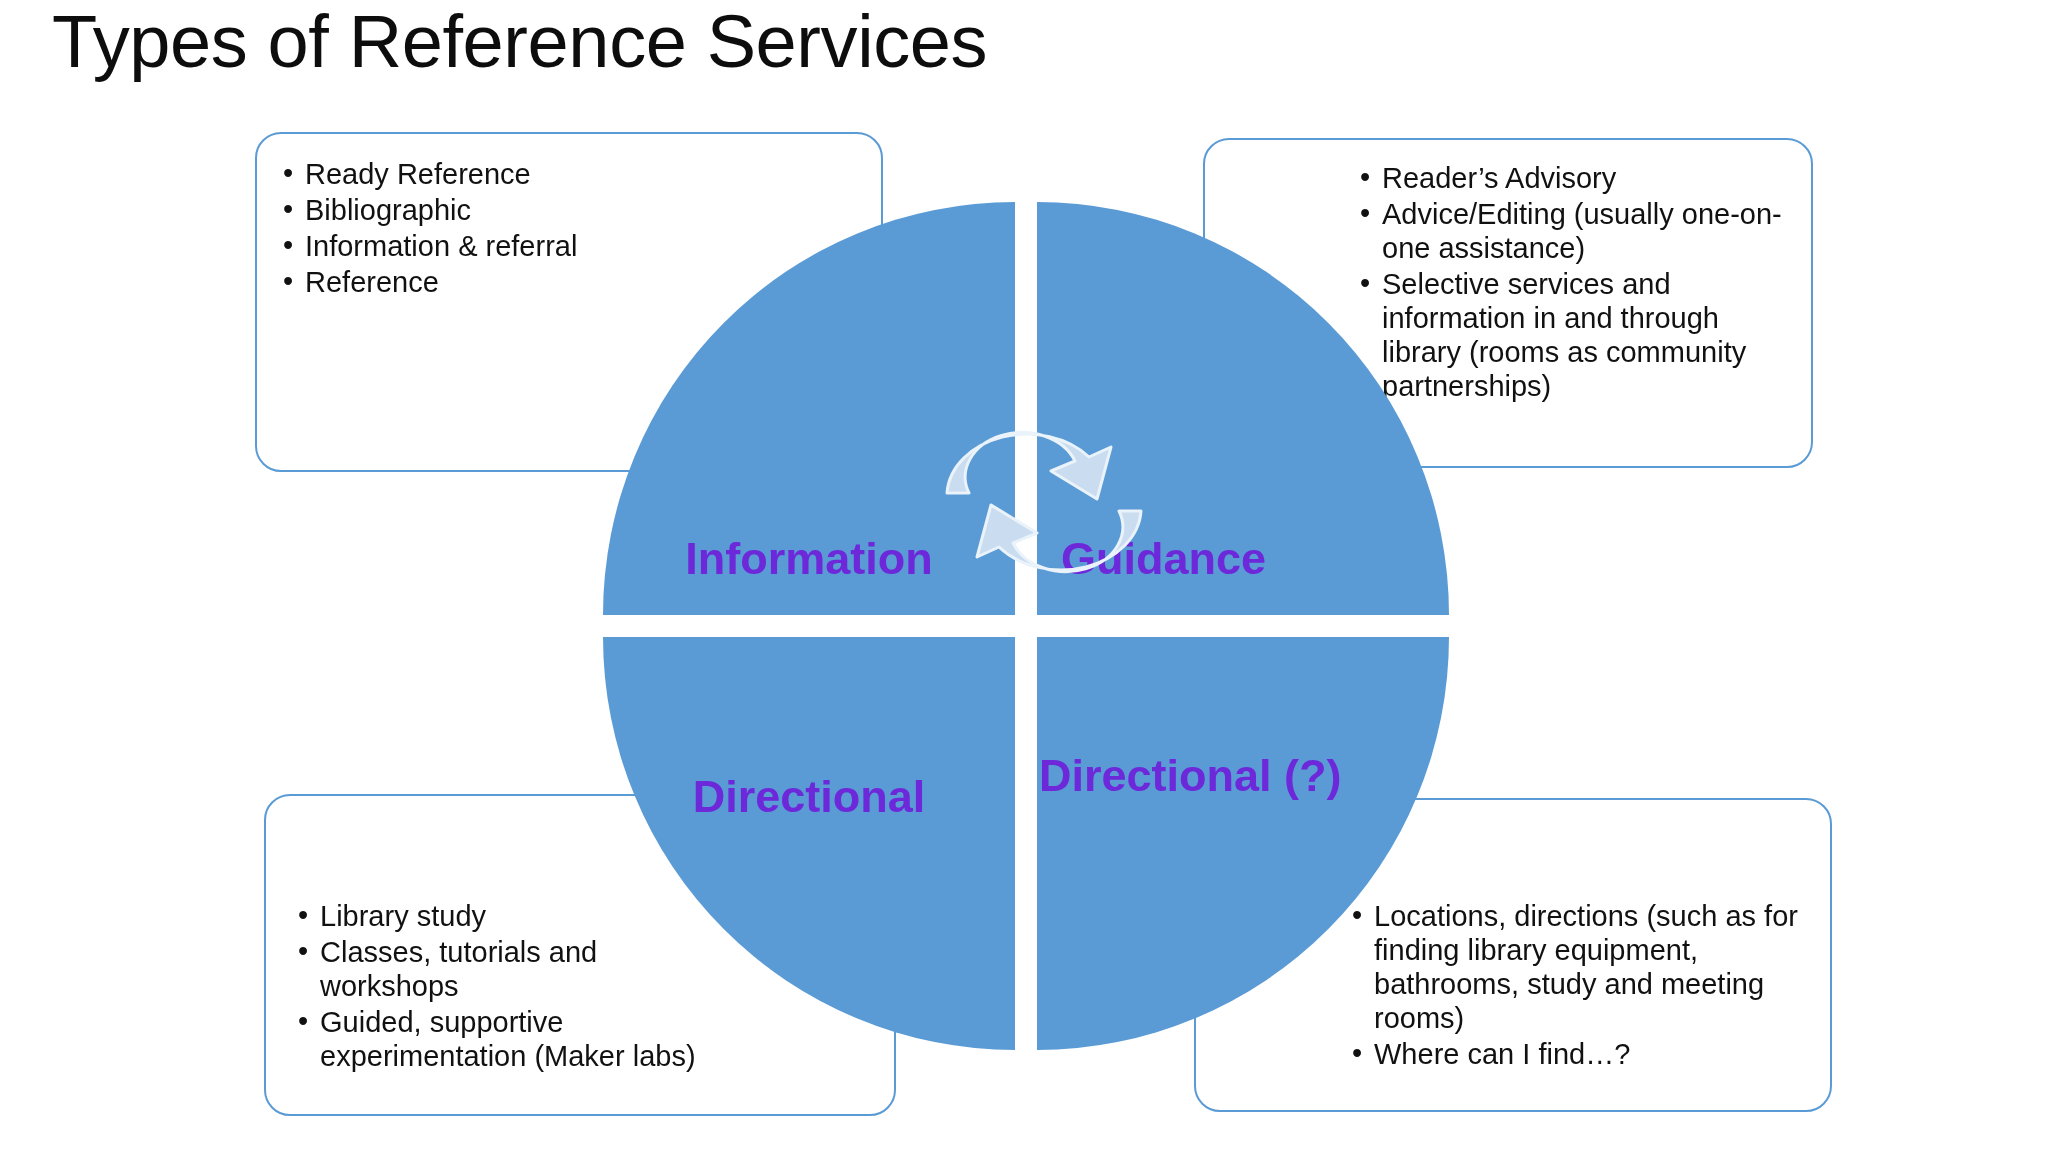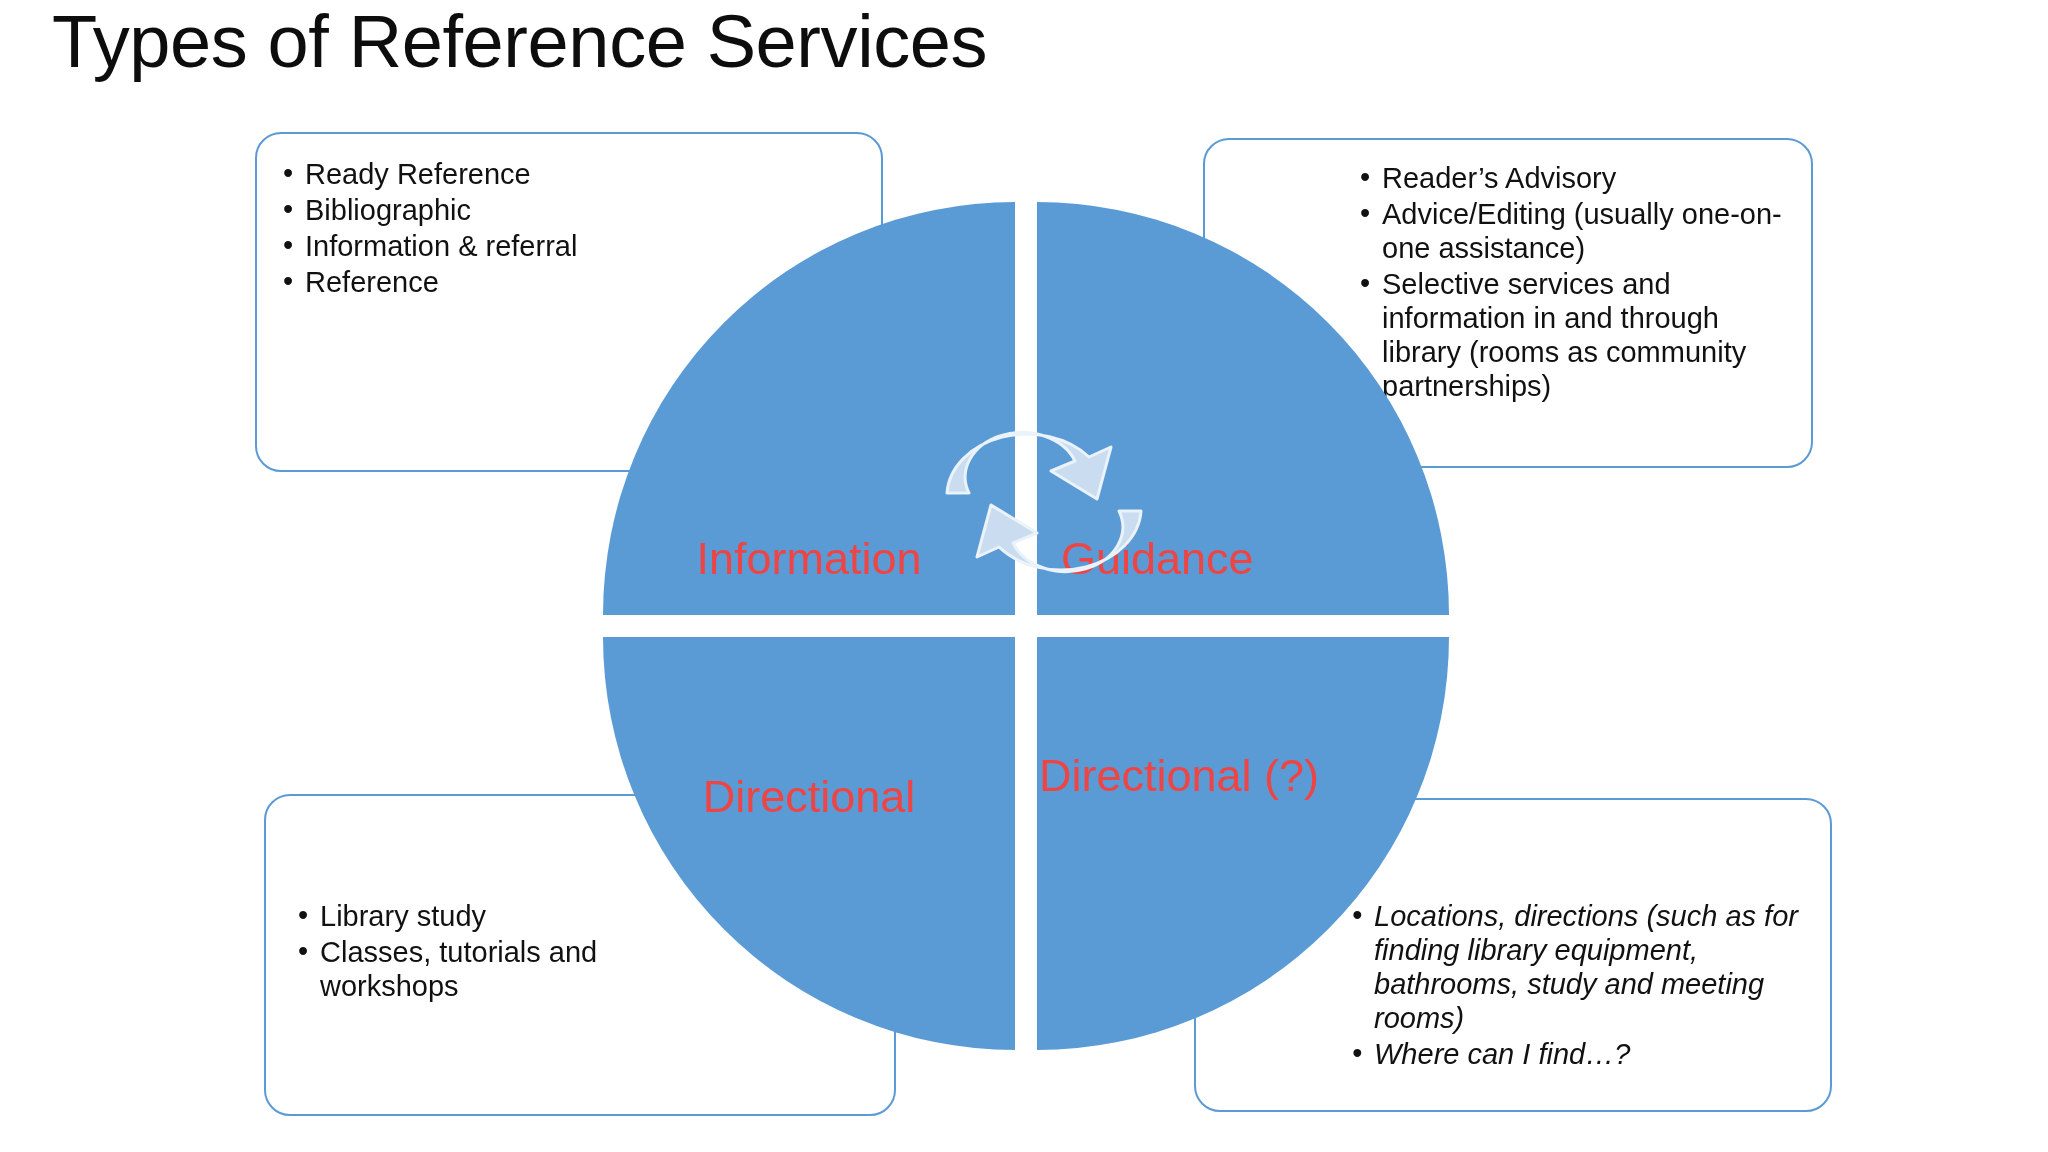--- a/index.html
+++ b/index.html
@@ -100,21 +100,20 @@
     left: 22px;
     top: 96px;
     right: 150px;
   }
 
   #box-directional {
     left: 1194px;
     top: 798px;
     width: 638px;
     height: 314px;
-    font-style: italic;
   }
   #box-directional .inner {
     position: absolute;
     left: 146px;
     top: 92px;
     right: 14px;
   }
 
   
   #wheel {
@@ -145,24 +144,24 @@
     border-bottom-left-radius: 412px 413px;
   }
   #quad-directional {
     left: 434px; top: 435px;
     border-bottom-right-radius: 412px 413px;
   }
 
   .quad-label {
     position: absolute;
     width: 412px;
-    color: #ef4444;
+    color: #6d28d9;
     font-size: 45px;
     line-height: 1.12;
-    font-weight: 400;
+    font-weight: 700;
     text-align: center;
     z-index: 3;
     pointer-events: none;
   }
   #label-information { left: 0px;   top: 332px; }
   #label-guidance    { left: 434px; top: 332px; text-align: left; padding-left: 24px; box-sizing: border-box; }
   #label-instruction { left: 0px;   top: 570px; }
   #label-directional { left: 434px; top: 549px; text-align: left; padding-left: 2px; box-sizing: border-box; }
 
   
@@ -202,20 +201,21 @@
         <li>Selective services and information in and through library (rooms as community partnerships)</li>
       </ul>
     </div>
   </div>
 
   <div class="callout" id="box-instruction">
     <div class="inner">
       <ul>
         <li>Library study</li>
         <li>Classes, tutorials and workshops</li>
+        <li>Guided, supportive experimentation (Maker labs)</li>
       </ul>
     </div>
   </div>
 
   <div class="callout" id="box-directional">
     <div class="inner">
       <ul>
         <li>Locations, directions (such as for finding library equipment, bathrooms, study and meeting rooms)</li>
         <li>Where can I find…?</li>
       </ul>

